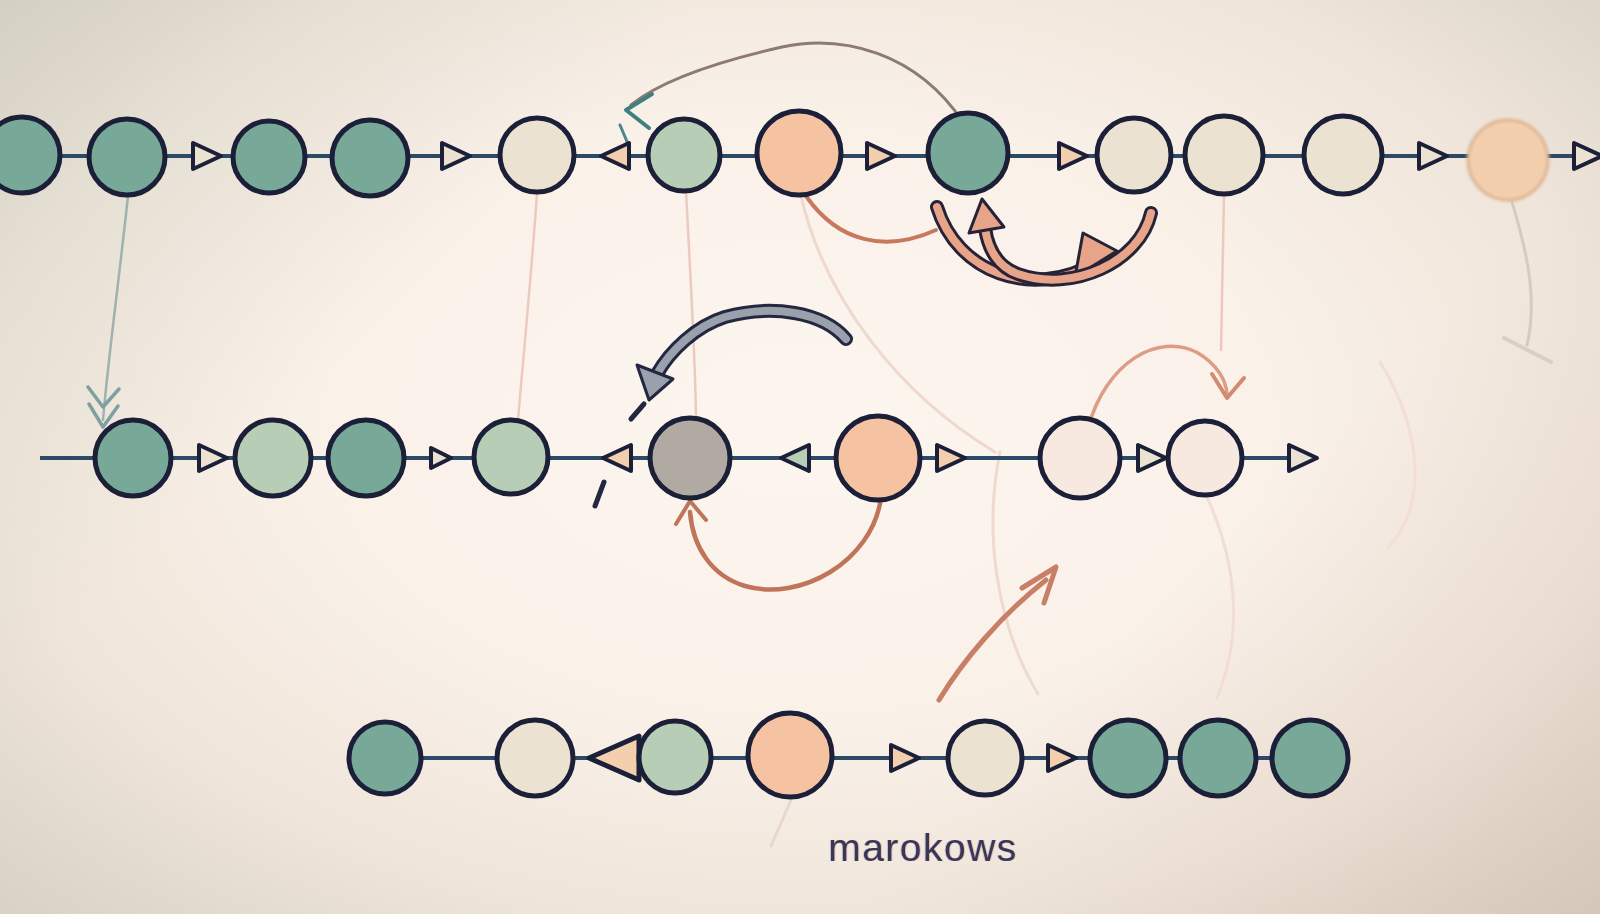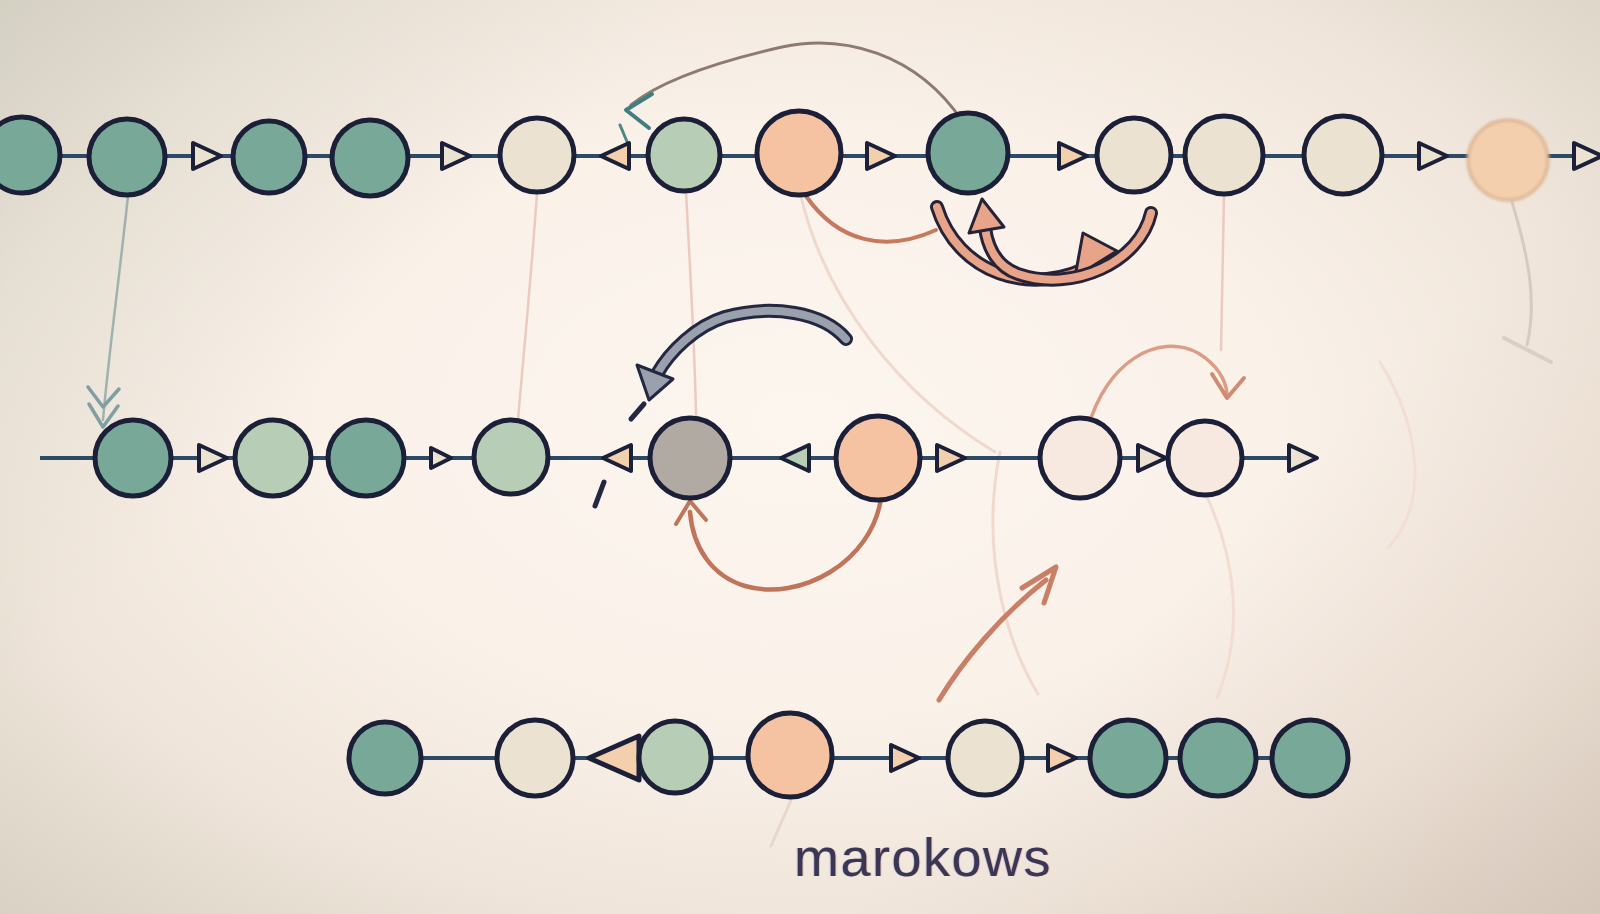--- a/index.html
+++ b/index.html
@@ -7,21 +7,21 @@
     width:1600px;height:914px;overflow:hidden;position:relative;
     font-family:"Liberation Sans",sans-serif;
     background:
       linear-gradient(135deg, rgba(186,194,178,0.30) 0%, rgba(255,240,228,0) 28%, rgba(255,240,228,0) 70%, rgba(198,164,148,0.22) 100%),
       radial-gradient(ellipse at 50% 46%, #fcf6ef 0%, #faf1e9 42%, #efe5da 72%, #d9d1c4 100%);
   }
   .stage{position:absolute;inset:0;}
   svg{position:absolute;left:0;top:0;}
   .diagram-label{
     position:absolute;left:738px;top:826px;width:370px;text-align:center;
-    font-size:54px;font-weight:500;letter-spacing:1.5px;color:#3a3754;
+    font-size:39px;font-weight:500;letter-spacing:1.5px;color:#3a3754;
     text-shadow:1px 0 0 rgba(190,80,70,0.25), -1px 0 0 rgba(70,90,190,0.25);
   }
 </style>
 </head>
 <body>
 
 <div class="stage">
   <svg width="1600" height="914" viewBox="0 0 1600 914">
     <defs>
       <filter id="softblur" x="-30%" y="-30%" width="160%" height="160%">

